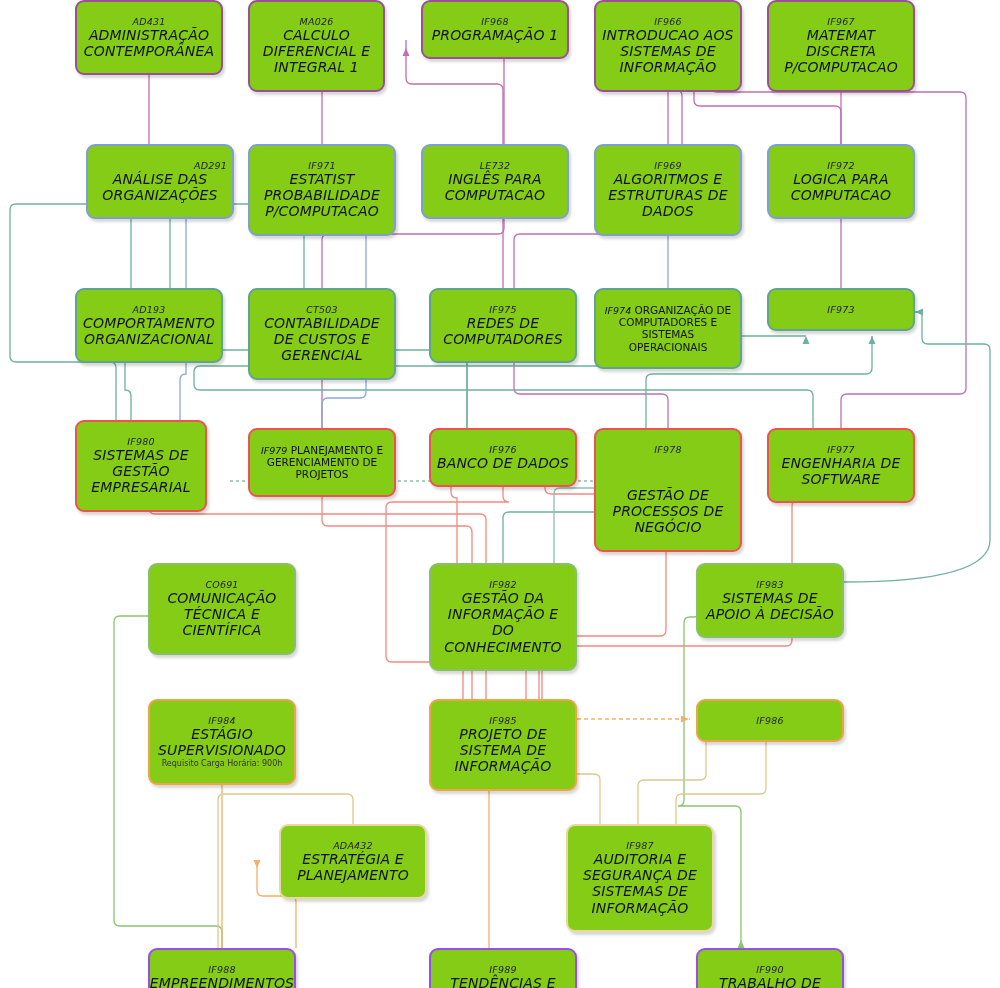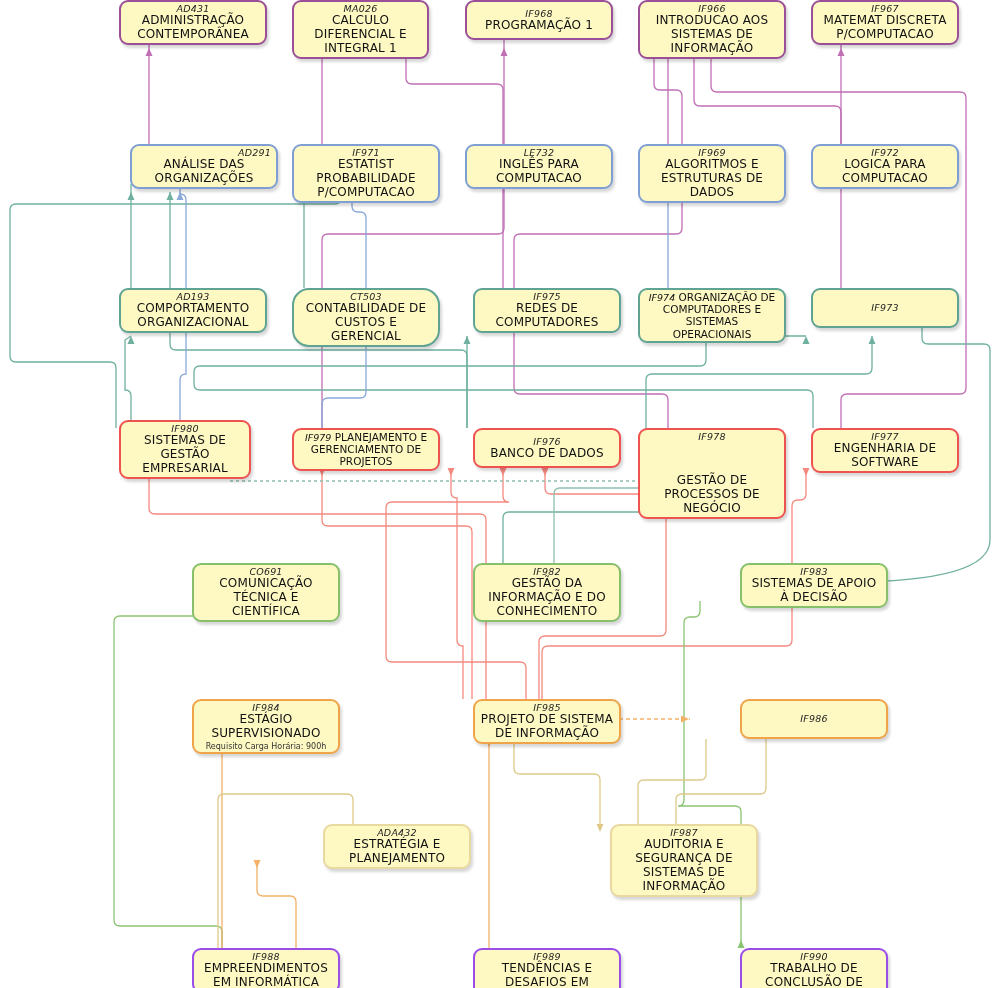--- a/index.html
+++ b/index.html
@@ -1,24 +1,24 @@
 <!DOCTYPE html>
 <html><head>
 <meta charset="utf-8">
 <style>
   html,body{margin:0;padding:0;background:#ffffff;}
   body{font-family:"DejaVu Sans","Liberation Sans",sans-serif;}
   #canvas{position:relative;width:1000px;height:988px;overflow:hidden;background:#fff;}
   #wires{position:absolute;left:0;top:0;width:1000px;height:988px;pointer-events:none;}
   .node{position:absolute;box-sizing:border-box;border:2px solid #999;border-radius:9px;
-        background:#fef9c3;display:flex;flex-direction:column;align-items:center;
+        background:#84cc16;display:flex;flex-direction:column;align-items:center;
         justify-content:center;text-align:center;line-height:1.16;
-        box-shadow:2px 3px 3px rgba(0,0,0,0.16);padding:1px 5px;z-index:5;margin-left:44px;}
+        box-shadow:2px 3px 3px rgba(0,0,0,0.16);padding:14px 5px;z-index:5;}
   .code{font-style:italic;font-size:9.5px;color:#222;letter-spacing:.2px;}
-  .title{font-size:12px;color:#111;letter-spacing:.15px;}
+  .title{font-size:14px;color:#111;letter-spacing:.15px;font-style:italic;}
   .sub{font-size:8px;color:#333;margin-top:1px;}
   .inline{font-size:10.5px;color:#111;}
   .inline i{font-style:italic;font-size:9.5px;}
   
   .c-purple{border-color:#9c4f96;}
   .c-blue{border-color:#7f9fd4;}
   .c-teal{border-color:#5fa393;}
   .c-red{border-color:#ef5350;}
   .c-green{border-color:#86c06a;}
   .c-orange{border-color:#f0a44a;}
@@ -174,21 +174,21 @@
         <div class="title">ALGORITMOS E ESTRUTURAS DE DADOS</div>
       </div>
       <div class="node c-blue" style="left: 767px; top: 144px; width: 148px; min-height: 40px;">
         <div class="code">IF972</div>
         <div class="title">LOGICA PARA COMPUTACAO</div>
       </div>
       <div class="node c-teal" style="left: 75px; top: 288px; width: 148px; min-height: 40px;">
         <div class="code">AD193</div>
         <div class="title">COMPORTAMENTO ORGANIZACIONAL</div>
       </div>
-      <div class="node c-teal" style="left: 248px; top: 288px; width: 148px; min-height: 40px; border-radius: 17px;">
+      <div class="node c-teal" style="left: 248px; top: 288px; width: 148px; min-height: 40px;">
         <div class="code">CT503</div>
         <div class="title">CONTABILIDADE DE CUSTOS E GERENCIAL</div>
       </div>
       <div class="node c-teal" style="left: 429px; top: 288px; width: 148px; min-height: 40px;">
         <div class="code">IF975</div>
         <div class="title">REDES DE COMPUTADORES</div>
       </div>
       <div class="node c-teal" style="left: 594px; top: 288px; width: 148px; min-height: 40px;">
         <div class="inline"><i>IF974</i> <span>ORGANIZAÇÃO DE COMPUTADORES E SISTEMAS OPERACIONAIS</span></div>
       </div>

